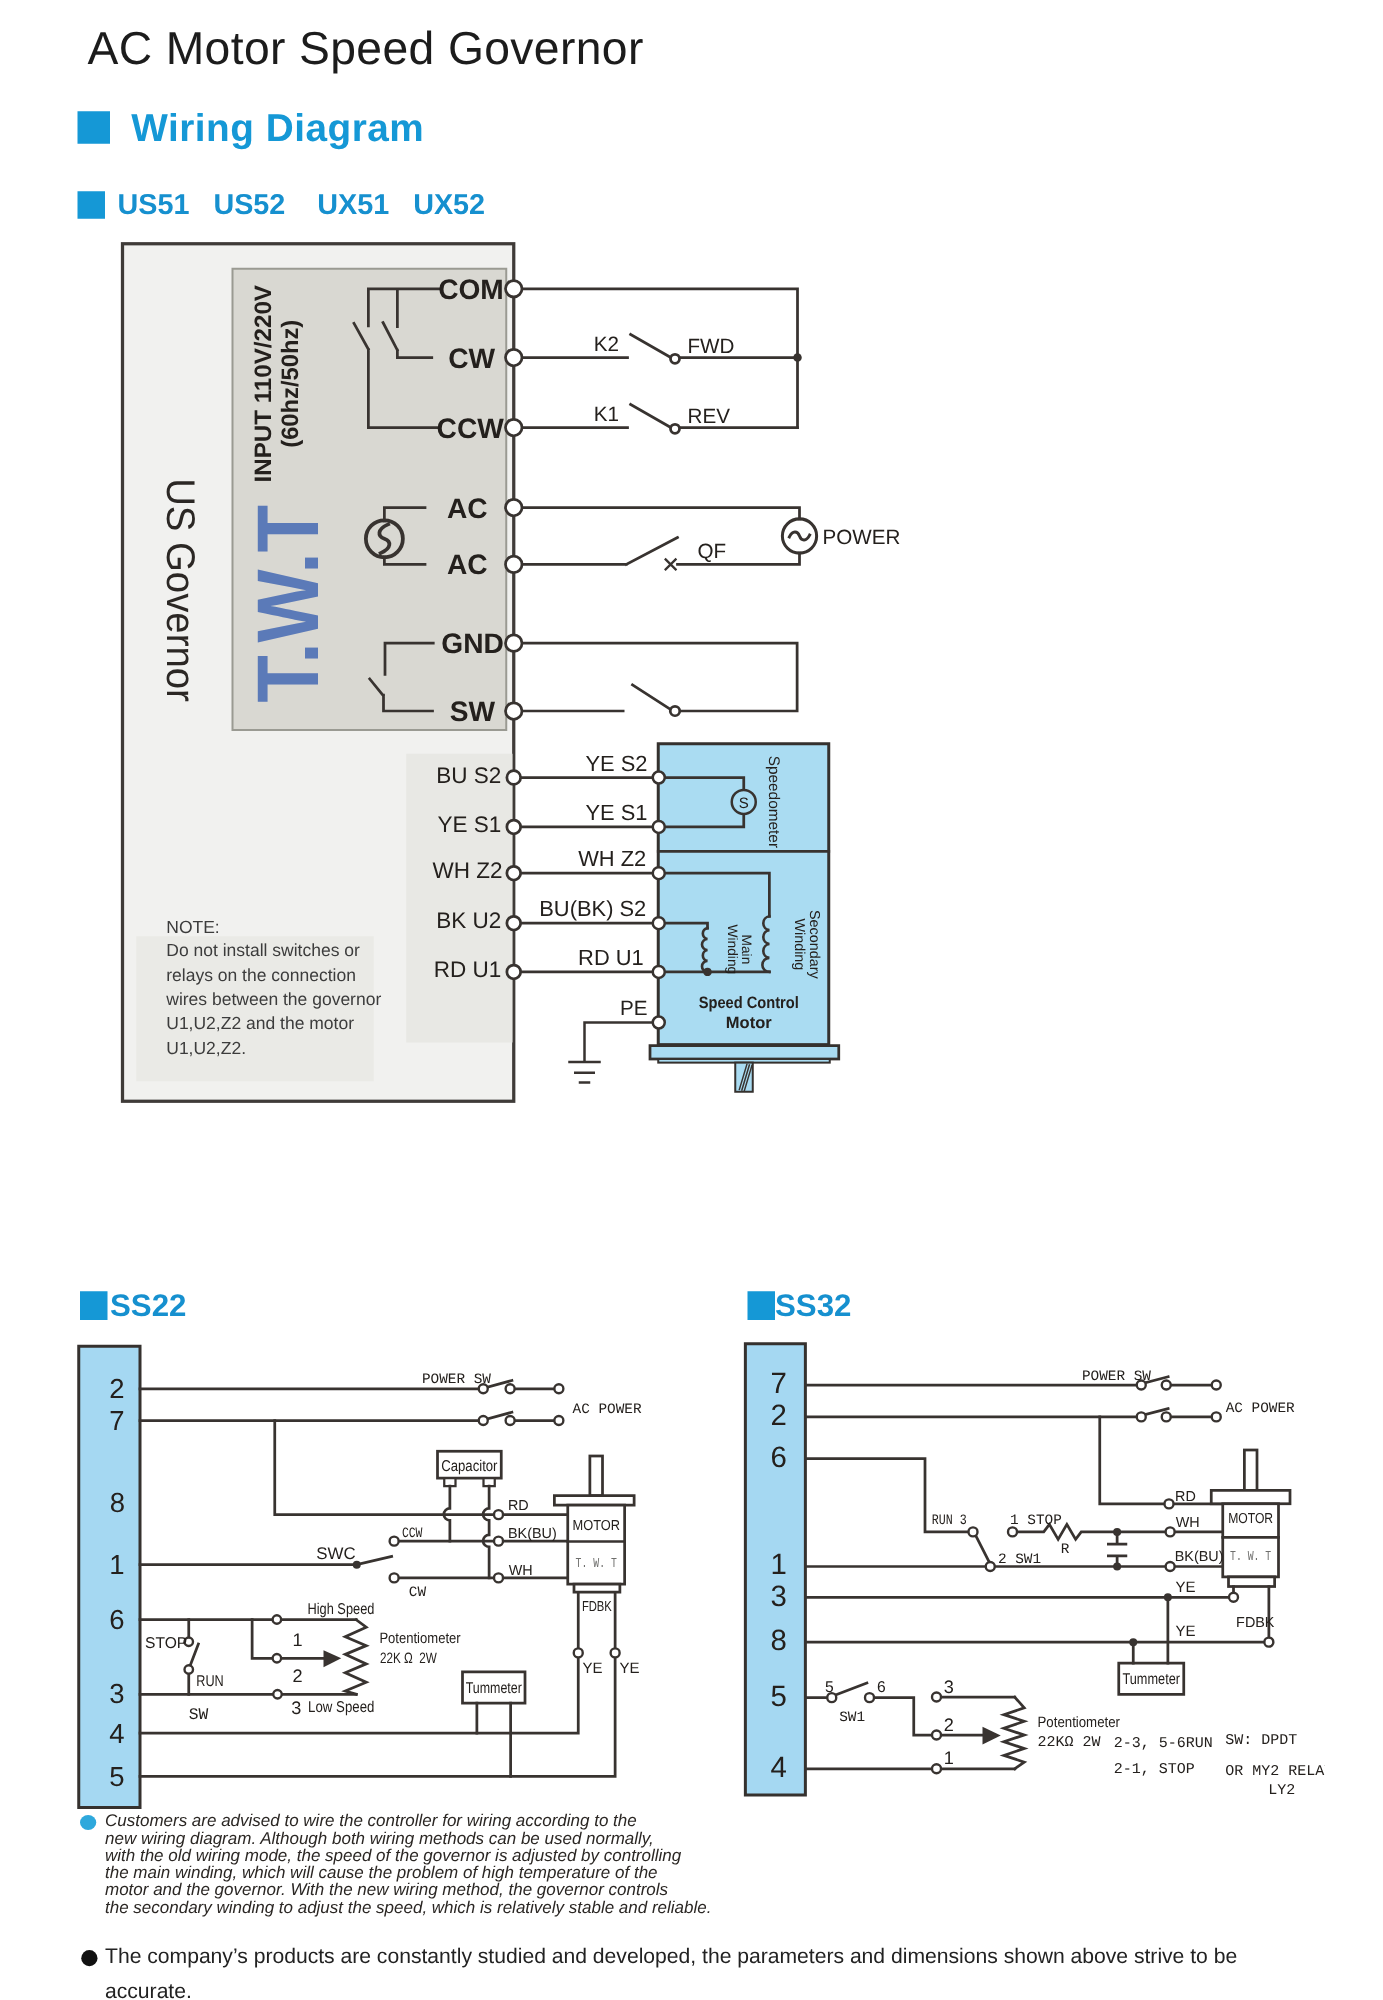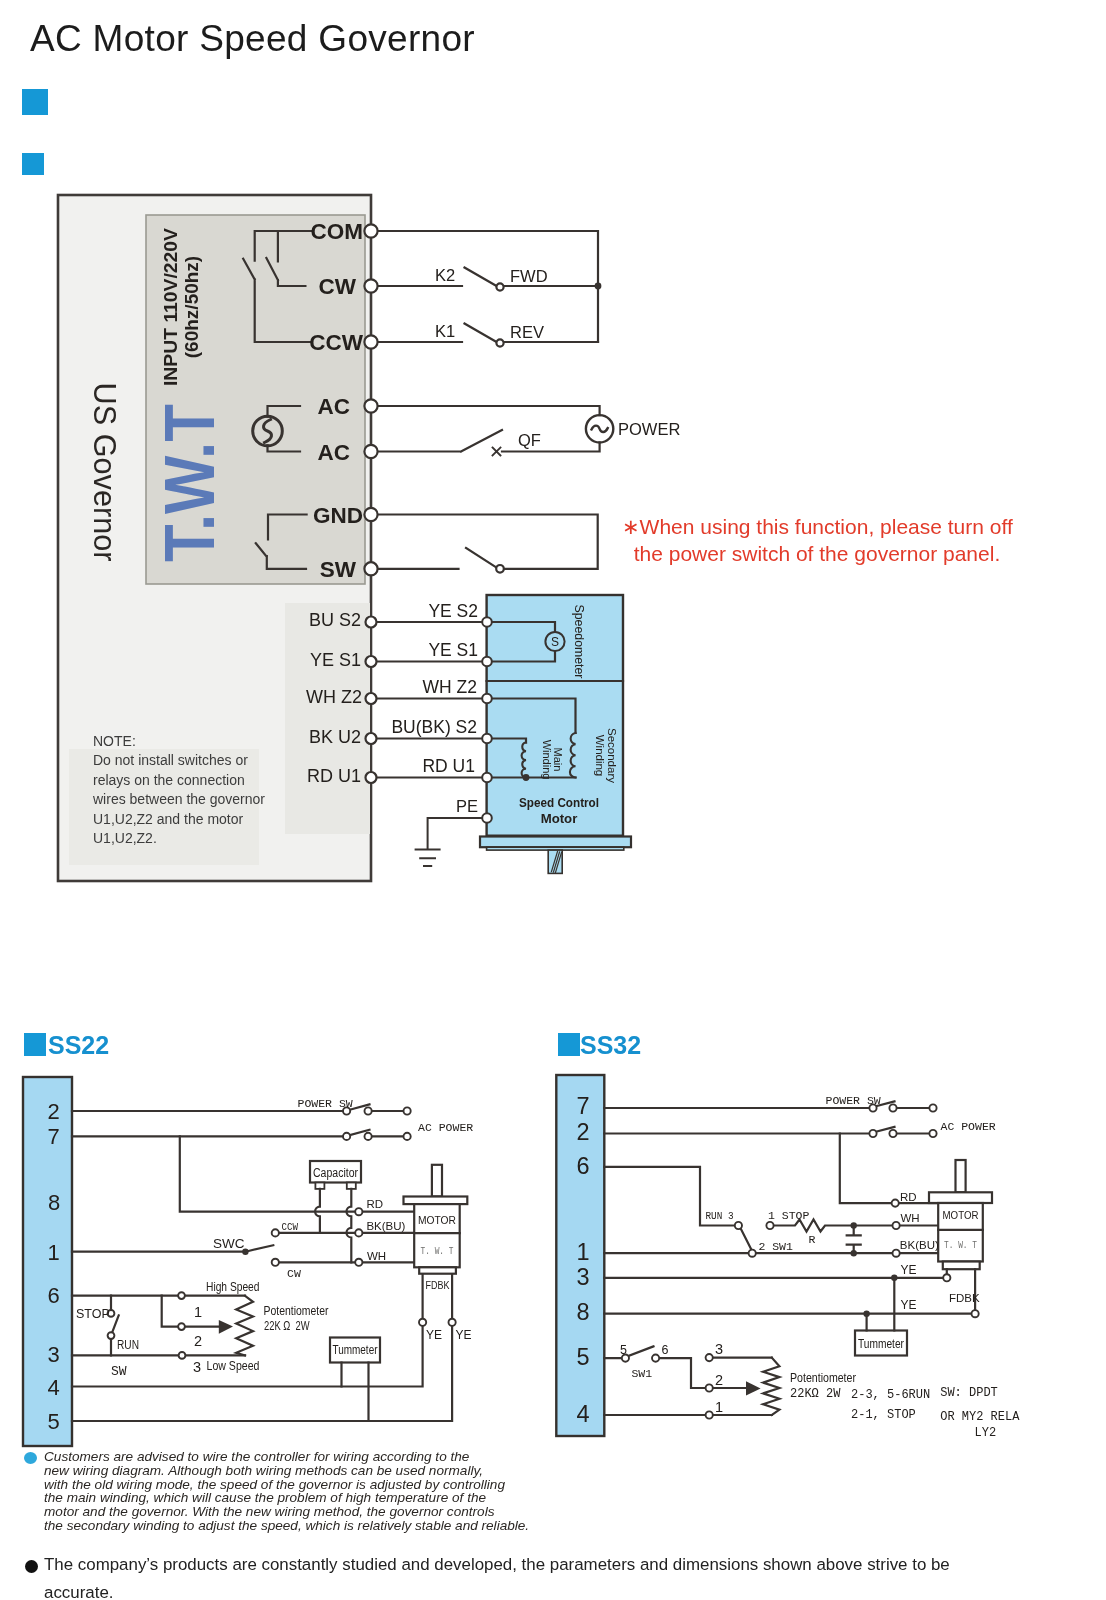--- a/index.html
+++ b/index.html
@@ -1,32 +1,34 @@
 <!DOCTYPE html>
 <html><head>
 <meta charset="utf-8">
 <style>
   html,body{margin:0;padding:0;background:#ffffff;}
   #page{position:relative;width:1020px;height:1600px;background:#ffffff;overflow:hidden;
-        font-family:"Liberation Sans",sans-serif;}
+        font-family:"Liberation Sans",sans-serif;margin-left:40px;}
   .abs{position:absolute;}
   svg text{font-family:"Liberation Sans",sans-serif;}
   svg text.mono, svg g.mono text{font-family:"Liberation Mono",monospace;}
 </style>
 </head>
 <body>
 <div id="page">
 
   <div class="abs" style="left:30px;top:18px;font-size:37px;color:#1c1c1c;letter-spacing:0.3px;">AC Motor Speed Governor</div>
 
   <div class="abs" style="left:22px;top:89px;width:26px;height:26px;background:#1598d6;"></div>
 
+  <div class="abs" style="left:65px;top:85px;font-size:31px;font-weight:bold;color:#1598d6;letter-spacing:0.4px;">Wiring Diagram</div>
 
   <div class="abs" style="left:22px;top:153px;width:22px;height:22px;background:#1598d6;"></div>
 
+  <div class="abs" style="left:54px;top:150px;font-size:23px;font-weight:bold;color:#1690cf;">US51&nbsp;&nbsp;&nbsp;US52&nbsp;&nbsp;&nbsp;&nbsp;UX51&nbsp;&nbsp;&nbsp;UX52</div>
 
   <svg class="abs" style="left:0;top:0;" width="1106" height="1600" viewBox="0 0 1106 1600">
     <g stroke-linecap="square" fill="none" stroke="#383330" stroke-width="2.2">
 
       <rect x="58" y="195" width="313" height="686" fill="#f1f1ef" stroke="#3f3b38" stroke-width="2.6"></rect>
 
       <rect x="146" y="215" width="219" height="369" fill="#d9d8d2" stroke="#9a9a92" stroke-width="1.6"></rect>
 
       <rect x="285" y="603" width="85" height="231" fill="#e8e8e4" stroke="none"></rect>
 
@@ -424,21 +426,20 @@
 
       <text x="553.5" y="759.5" font-size="11" text-anchor="middle" transform="rotate(90 553.5 759.5)">Main</text>
       <text x="542.5" y="759.5" font-size="11" text-anchor="middle" transform="rotate(90 542.5 759.5)">Winding</text>
 
       <text x="559" y="806.5" font-size="13.2" font-weight="bold" text-anchor="middle" textLength="80" lengthAdjust="spacingAndGlyphs">Speed Control</text>
       <text x="559" y="822.5" font-size="13.2" font-weight="bold" text-anchor="middle">Motor</text>
     </g>
   </svg>
 
 
-  <div class="abs" style="left:622px;top:514px;font-size:21px;color:#e23b2a;line-height:26.5px;">∗When using this function, please turn off<br>&nbsp;&nbsp;the power switch of the governor panel.</div>
 
   <div class="abs" style="left:24px;top:1033px;width:22px;height:23px;background:#1598d6;"></div>
 
   <div class="abs" style="left:48px;top:1031px;font-size:25px;font-weight:bold;color:#1690cf;">SS22</div>
 
   <div class="abs" style="left:558px;top:1033px;width:22px;height:23px;background:#1598d6;"></div>
 
   <div class="abs" style="left:580px;top:1031px;font-size:25px;font-weight:bold;color:#1690cf;">SS32</div>
 
   <div class="abs" style="left:24px;top:1452px;width:13px;height:12px;border-radius:50%;background:#2ea8dc;"></div>

